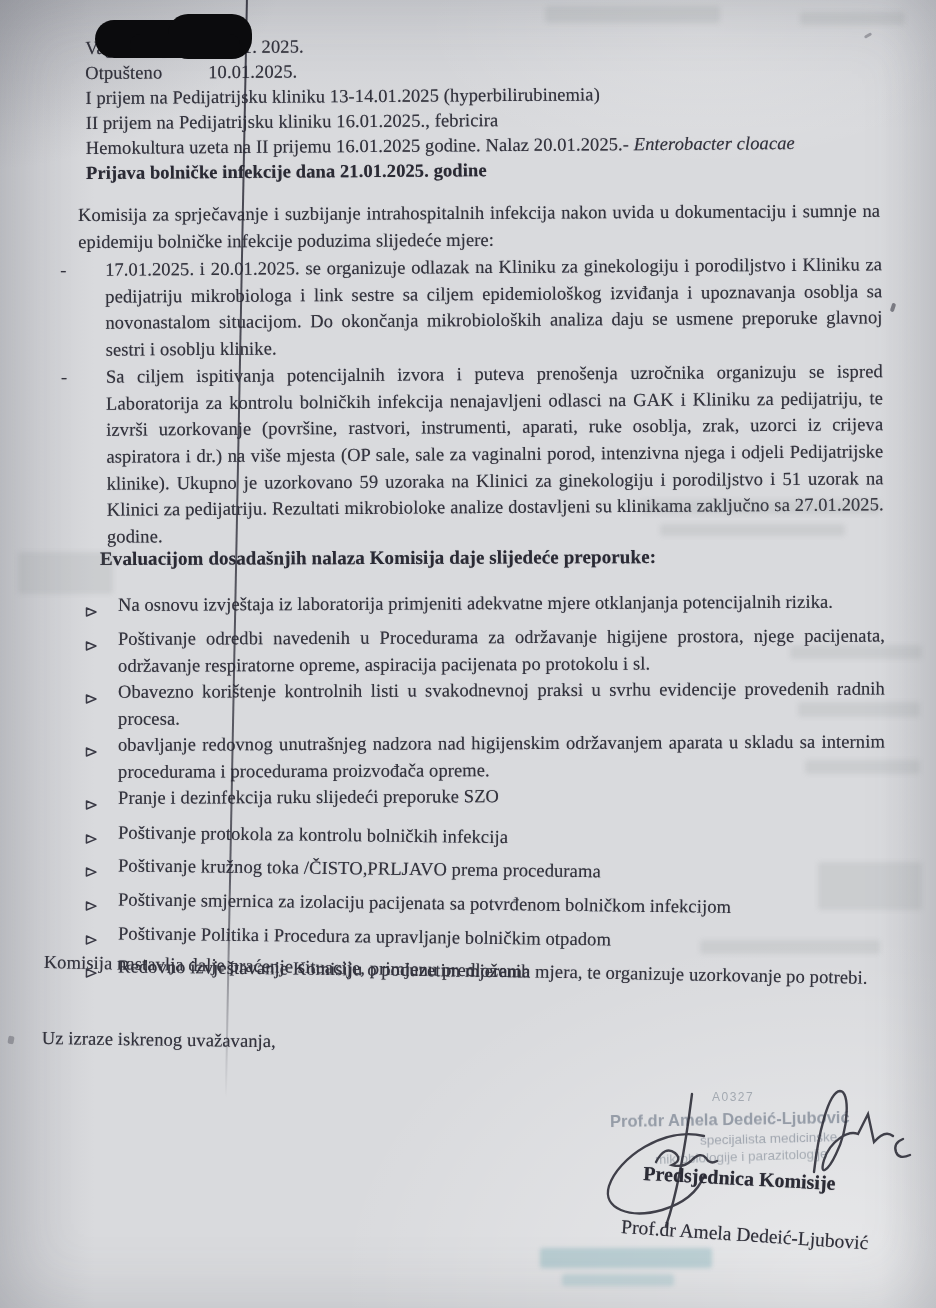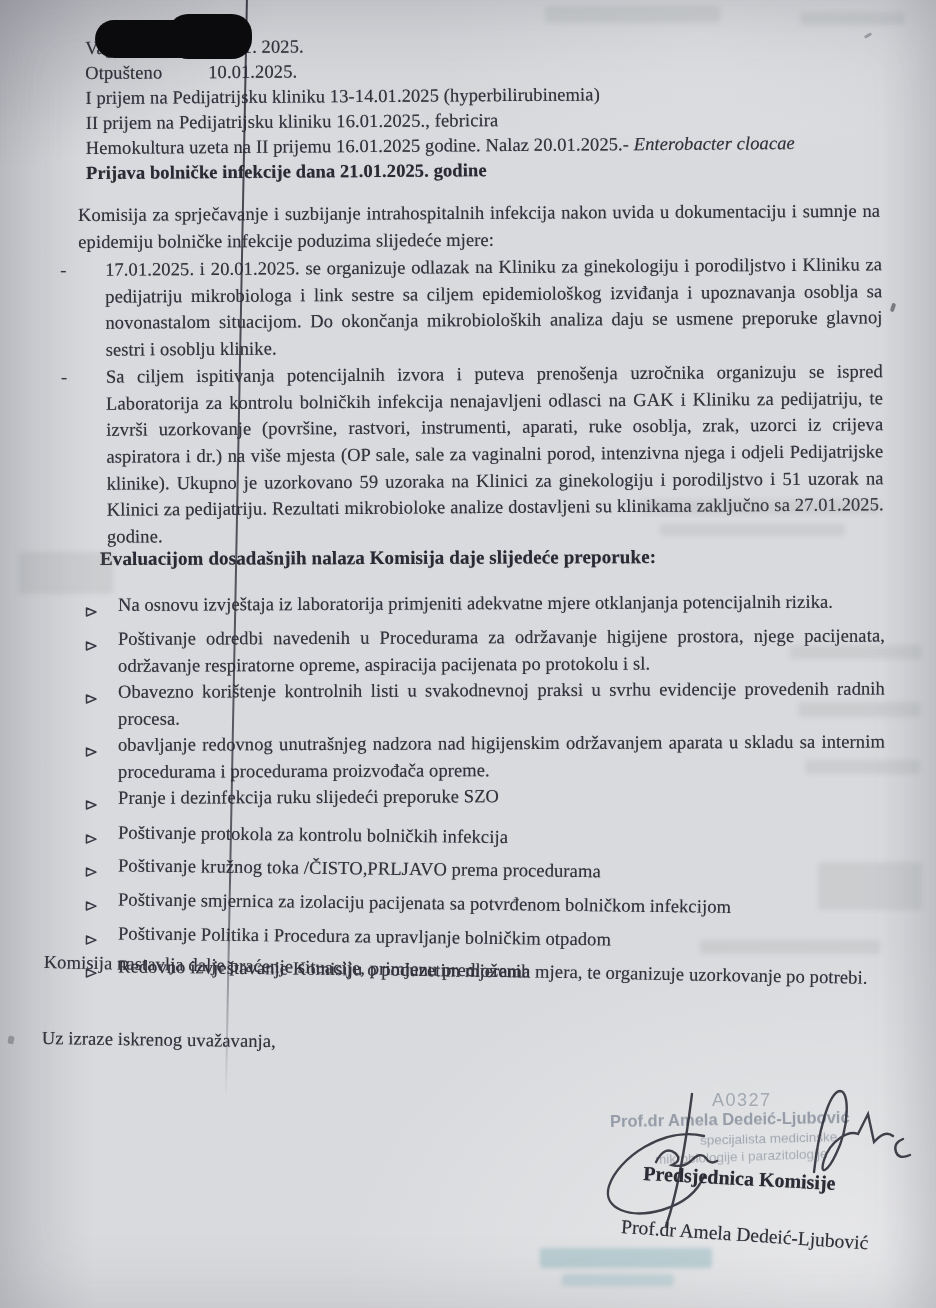--- a/index.html
+++ b/index.html
@@ -53,21 +53,21 @@
     background:linear-gradient(180deg, rgba(40,40,52,0.85) 0%, rgba(40,40,52,0.7) 80%, rgba(40,40,52,0) 100%);
     transform:rotate(1.1deg);transform-origin:top center;z-index:5;
   }
   
   .redact{position:absolute;z-index:6;}
   .redact .r1{position:absolute;left:95px;top:20px;width:120px;height:38px;background:#0b0b0d;border-radius:19px;}
   .redact .r2{position:absolute;left:168px;top:14px;width:84px;height:45px;background:#0b0b0d;border-radius:20px;}
   .redact .r3{position:absolute;left:130px;top:34px;width:110px;height:24px;background:#0b0b0d;border-radius:10px;}
   
   .stamp{position:absolute;color:#99a0aa;font-family:"Liberation Sans","DejaVu Sans",sans-serif;filter:blur(0.4px);z-index:2;}
-  .stamp-code{left:712px;top:1090px;font-size:18px;letter-spacing:1.5px;color:#a3a9b1;}
+  .stamp-code{left:712px;top:1090px;font-size:12px;letter-spacing:1.5px;color:#a3a9b1;}
   .stamp-name{left:610px;top:1110px;font-size:16.5px;font-weight:bold;transform:rotate(-1deg);color:#959ca7;}
   .stamp-spec1{left:700px;top:1131px;font-size:13.5px;transform:rotate(-1.5deg);color:#a0a6af;}
   .stamp-spec2{left:655px;top:1149px;font-size:13.5px;transform:rotate(-2deg);color:#a5abb3;}
   .role{position:absolute;left:644px;top:1162px;font-size:20px;font-weight:bold;color:#2b2b35;
         text-shadow:0 0 0.8px rgba(40,40,52,0.6);transform:rotate(3deg);transform-origin:left top;z-index:3;}
   .signed-name{position:absolute;left:622px;top:1216px;font-size:19.5px;color:#30303a;
         text-shadow:0 0 0.7px rgba(46,46,58,0.5);transform:rotate(3.8deg);transform-origin:left top;z-index:3;}
   .sig-svg{position:absolute;left:586px;top:1076px;z-index:4;}
   
   .bleed{position:absolute;background:rgba(122,130,126,0.14);filter:blur(2.5px);border-radius:3px;z-index:1;}

